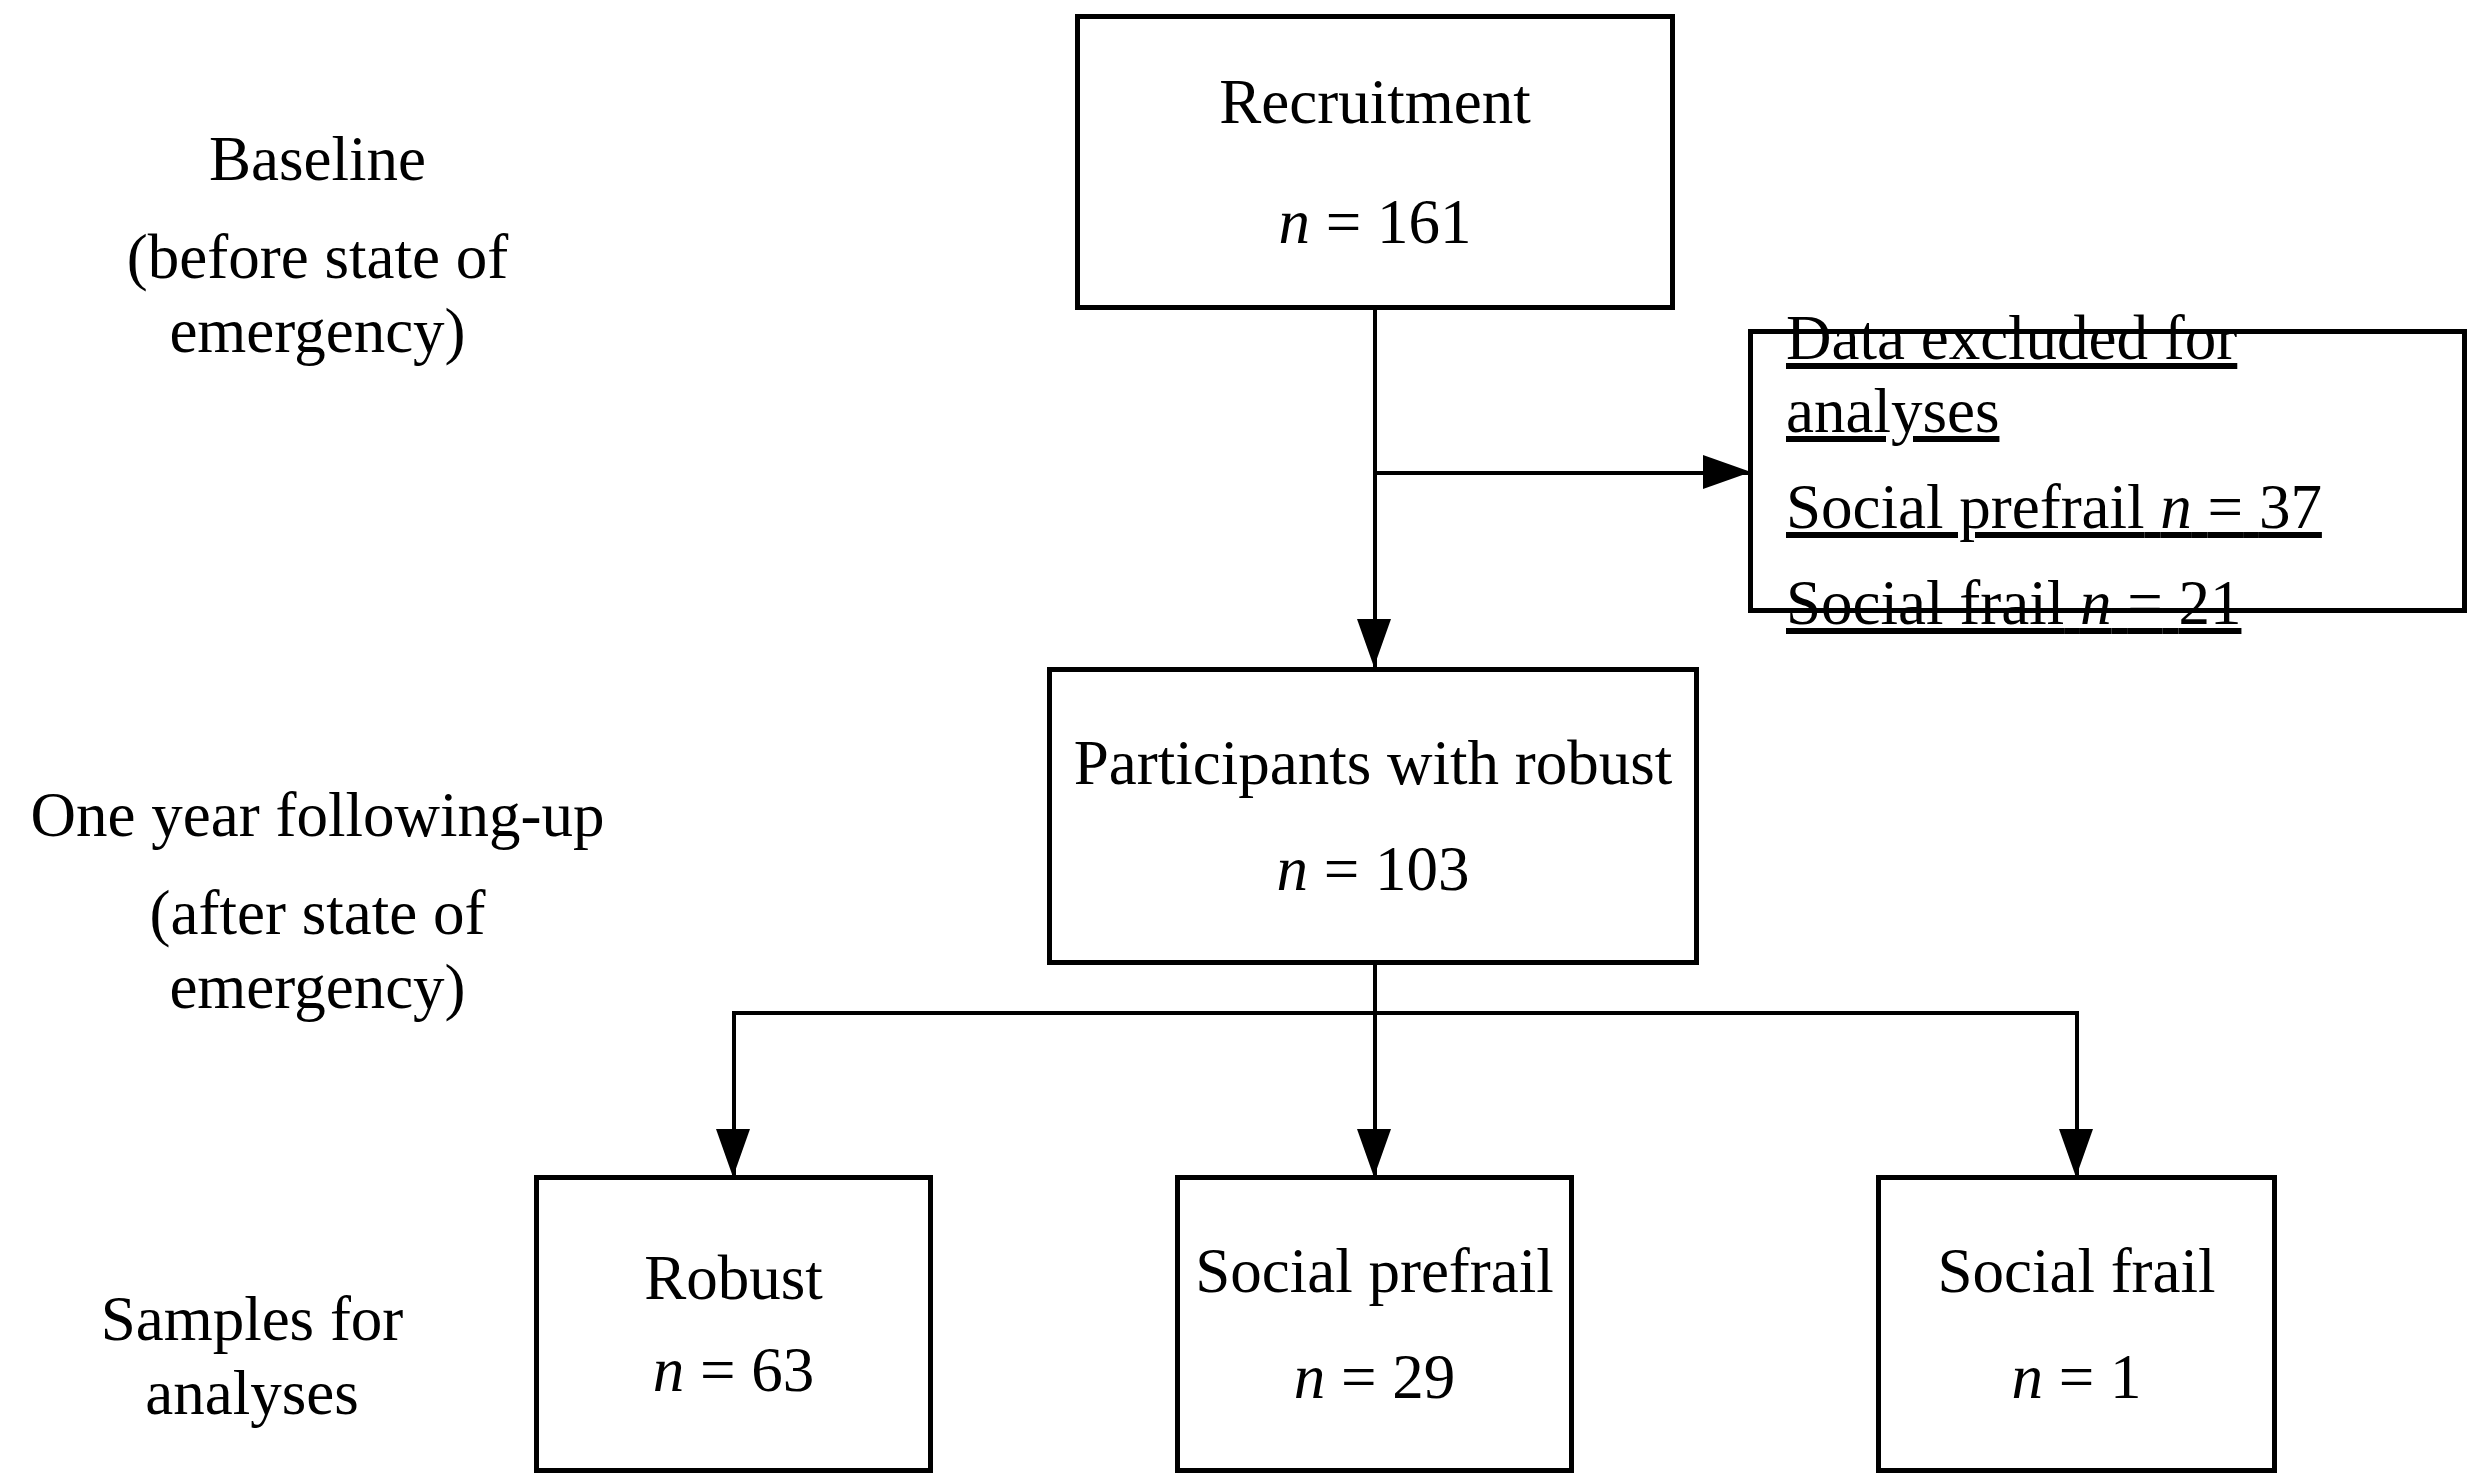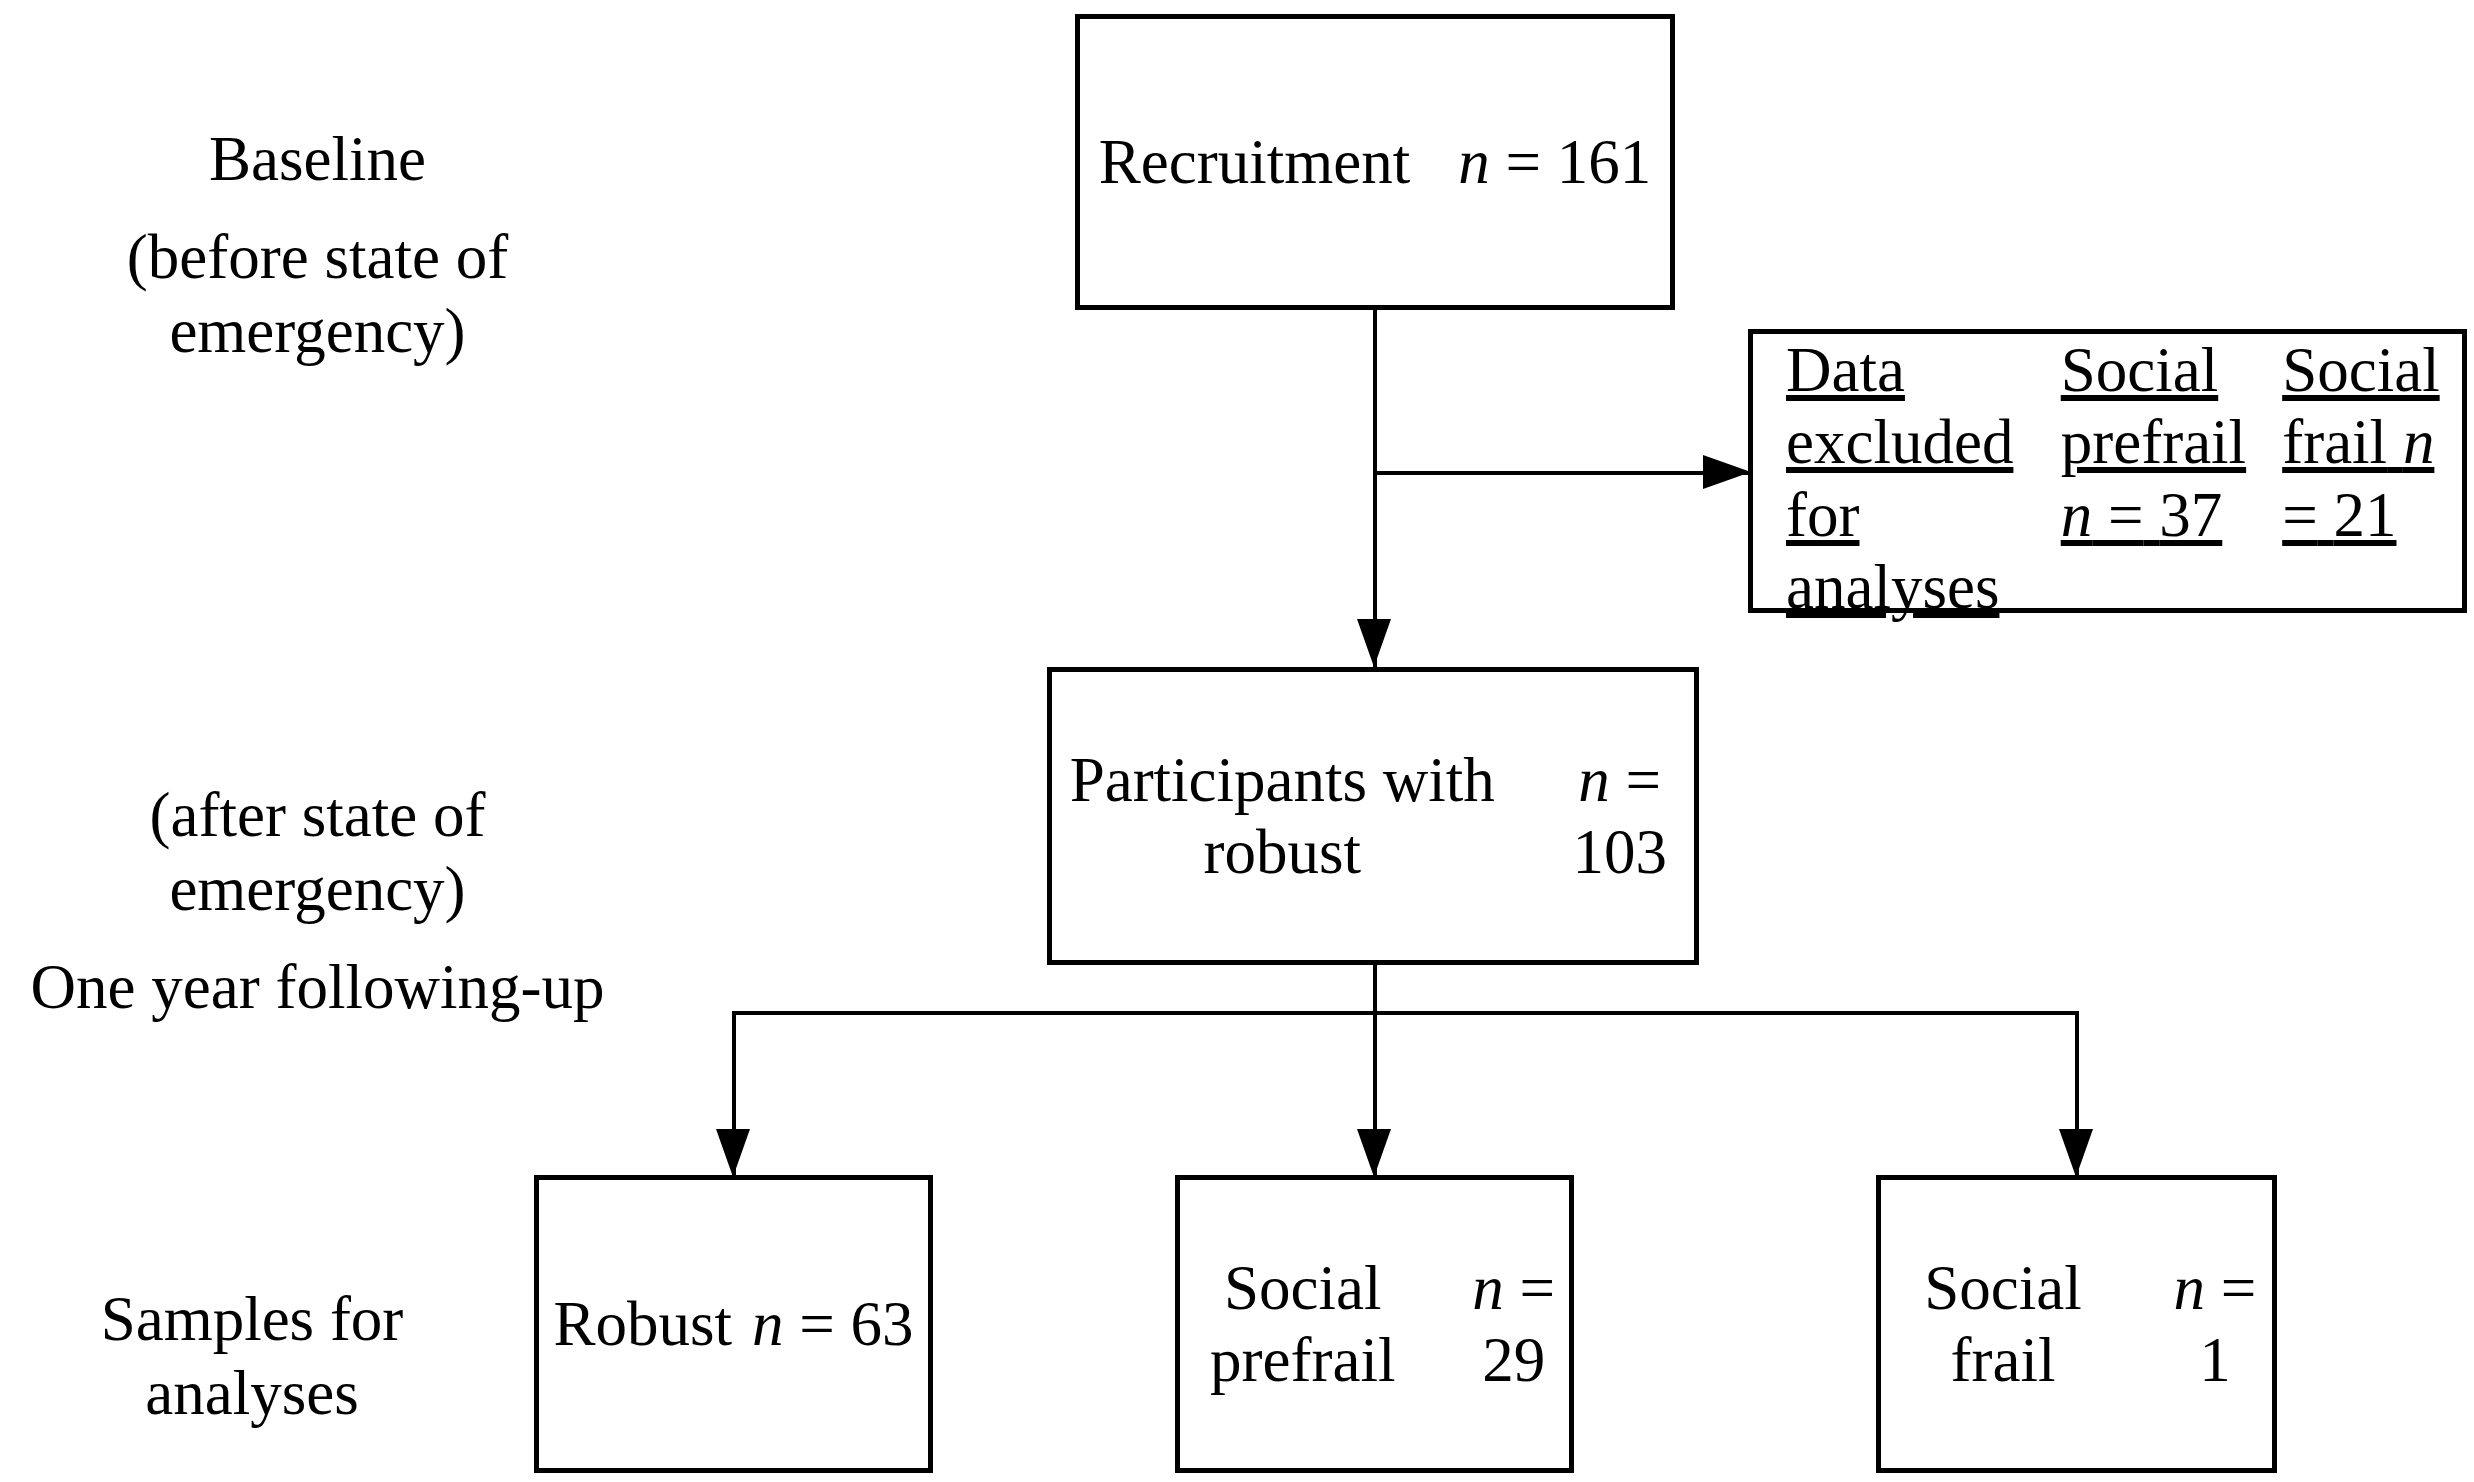--- a/index.html
+++ b/index.html
@@ -16,21 +16,21 @@
     color: #000000;
     font-size: 63px;
   }
   
   .box {
     position: absolute;
     box-sizing: border-box;
     border: 5.4px solid #000000;
     background: #ffffff;
     display: flex;
-    flex-direction: row;
+    flex-direction: column;
     justify-content: center;
     align-items: center;
     gap: 33px;
     text-align: center;
     line-height: 1.15;
   }
   .box.left-align {
     align-items: flex-start;
     text-align: left;
     padding-left: 33px;
@@ -90,22 +90,22 @@
 <body>
 
 <div class="canvas">
 
   <div class="side-label" id="lbl-baseline">
     <div>Baseline</div>
     <div>(before state of emergency)</div>
   </div>
 
   <div class="side-label" id="lbl-followup">
+    <div>One year following-up</div>
     <div>(after state of emergency)</div>
-    <div>One year following-up</div>
   </div>
 
   <div class="side-label" id="lbl-samples">
     <div>Samples for analyses</div>
   </div>
 
   <div class="box" id="box-recruitment">
     <div class="box-title">Recruitment</div>
     <div class="n-line">
       <i>n</i>

